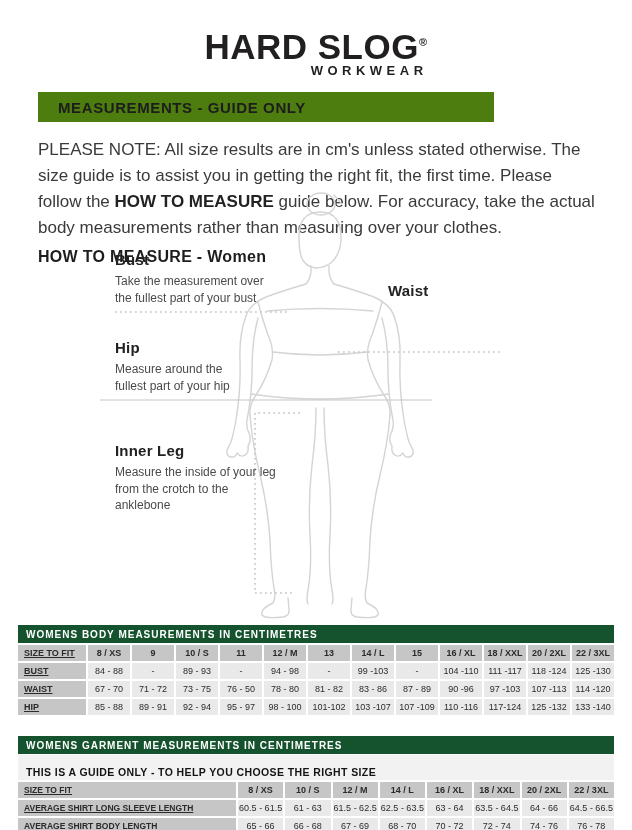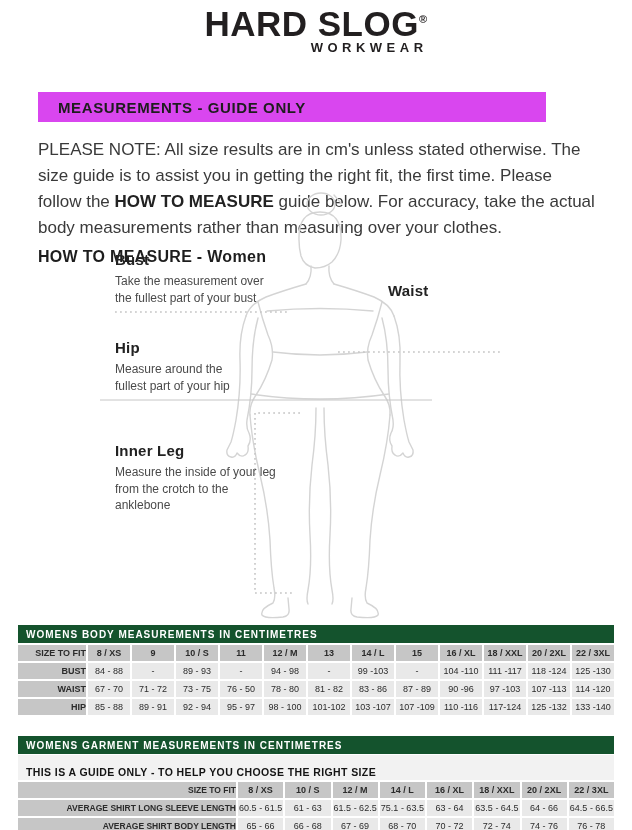--- a/index.html
+++ b/index.html
@@ -1,27 +1,27 @@
 <!DOCTYPE html>
 <html><head>
 <meta charset="utf-8">
 <style>
   * { margin:0; padding:0; box-sizing:border-box; }
   body { background:#fff; font-family:"Liberation Sans", sans-serif; }
   .page { position:relative; width:632px; height:830px; background:#ffffff; overflow:hidden; }
 
   
-  .logo { position:absolute; top:1px; left:0; right:0; text-align:center; }
+  .logo { position:absolute; top:24px; left:0; right:0; text-align:center; }
   .logo-inner { display:inline-block; text-align:right; }
   .logo-main { font-size:35px; font-weight:800; color:#221f20; letter-spacing:0.5px; line-height:36px; white-space:nowrap; }
   .logo-reg { font-size:11px; vertical-align:super; font-weight:700; }
   .logo-sub { font-size:13px; font-weight:700; color:#221f20; letter-spacing:4.5px; margin-top:-2px; }
 
   
-  .title-bar { position:absolute; left:38px; top:92px; width:508px; height:30px; background:#d946ef;
+  .title-bar { position:absolute; left:38px; top:92px; width:456px; height:30px; background:#4d7c0f;
     display:flex; align-items:center; padding-left:20px; font-size:15px; font-weight:700;
     letter-spacing:0.6px; color:#1d1d1d; }
 
   
   .note { position:absolute; left:38px; top:137px; width:560px; font-size:17px; line-height:26px; color:#3a3a3a; }
   .note b { color:#222; }
 
   
   .htm-heading { position:absolute; left:38px; top:200px; font-size:16px; font-weight:700; color:#1d1d1d; letter-spacing:0.3px;margin-top:48px; }
 
@@ -40,21 +40,21 @@
   .tb-body    { top:625px; }
   .tb-garment { top:736px; }
   .tbl-title { background:#14532d; color:#ffffff; font-size:10px; font-weight:700; letter-spacing:1px;
     padding:4px 0 3px 8px; line-height:11px; }
   .tbl-subtitle { background:#f2f2f2; color:#141414; font-size:10.5px; font-weight:700; letter-spacing:0.4px;
     padding:12px 0 2px 8px; margin-top:1px; line-height:11px; }
   table.sizes-table { width:100%; border-collapse:separate; border-spacing:2px; table-layout:fixed; margin-left:-2px; width:600px; }
   table.sizes-table td { background:#e9e9e9; font-size:9px; color:#2b2b2b; text-align:center;
     padding:3px 0 3px 0; line-height:10px; white-space:nowrap; overflow:hidden; }
   table.sizes-table tr:first-child td { background:#c6c6c6; font-weight:700; }
-  table.sizes-table td:first-child { background:#c6c6c6; font-weight:700; text-align:right; padding-left:6px; }
+  table.sizes-table td:first-child { background:#c6c6c6; font-weight:700; text-align:left; padding-left:6px;text-decoration:underline; }
   table.tbl-13 td:first-child { width:68px; }
   table.tbl-9 td:first-child { width:218px; font-size:8.5px; }
 </style>
 </head>
 <body>
 
 <div class="page">
 
   <div class="logo">
     <div class="logo-inner">
@@ -210,21 +210,21 @@
             <td>16 / XL</td>
             <td>18 / XXL</td>
             <td>20 / 2XL</td>
             <td>22 / 3XL</td>
           </tr>
           <tr>
             <td>AVERAGE SHIRT LONG SLEEVE LENGTH</td>
             <td>60.5 - 61.5</td>
             <td>61 - 63</td>
             <td>61.5 - 62.5</td>
-            <td>75.1 - 63.5</td>
+            <td>62.5 - 63.5</td>
             <td>63 - 64</td>
             <td>63.5 - 64.5</td>
             <td>64 - 66</td>
             <td>64.5 - 66.5</td>
           </tr>
           <tr>
             <td>AVERAGE SHIRT BODY LENGTH</td>
             <td>65 - 66</td>
             <td>66 - 68</td>
             <td>67 - 69</td>

